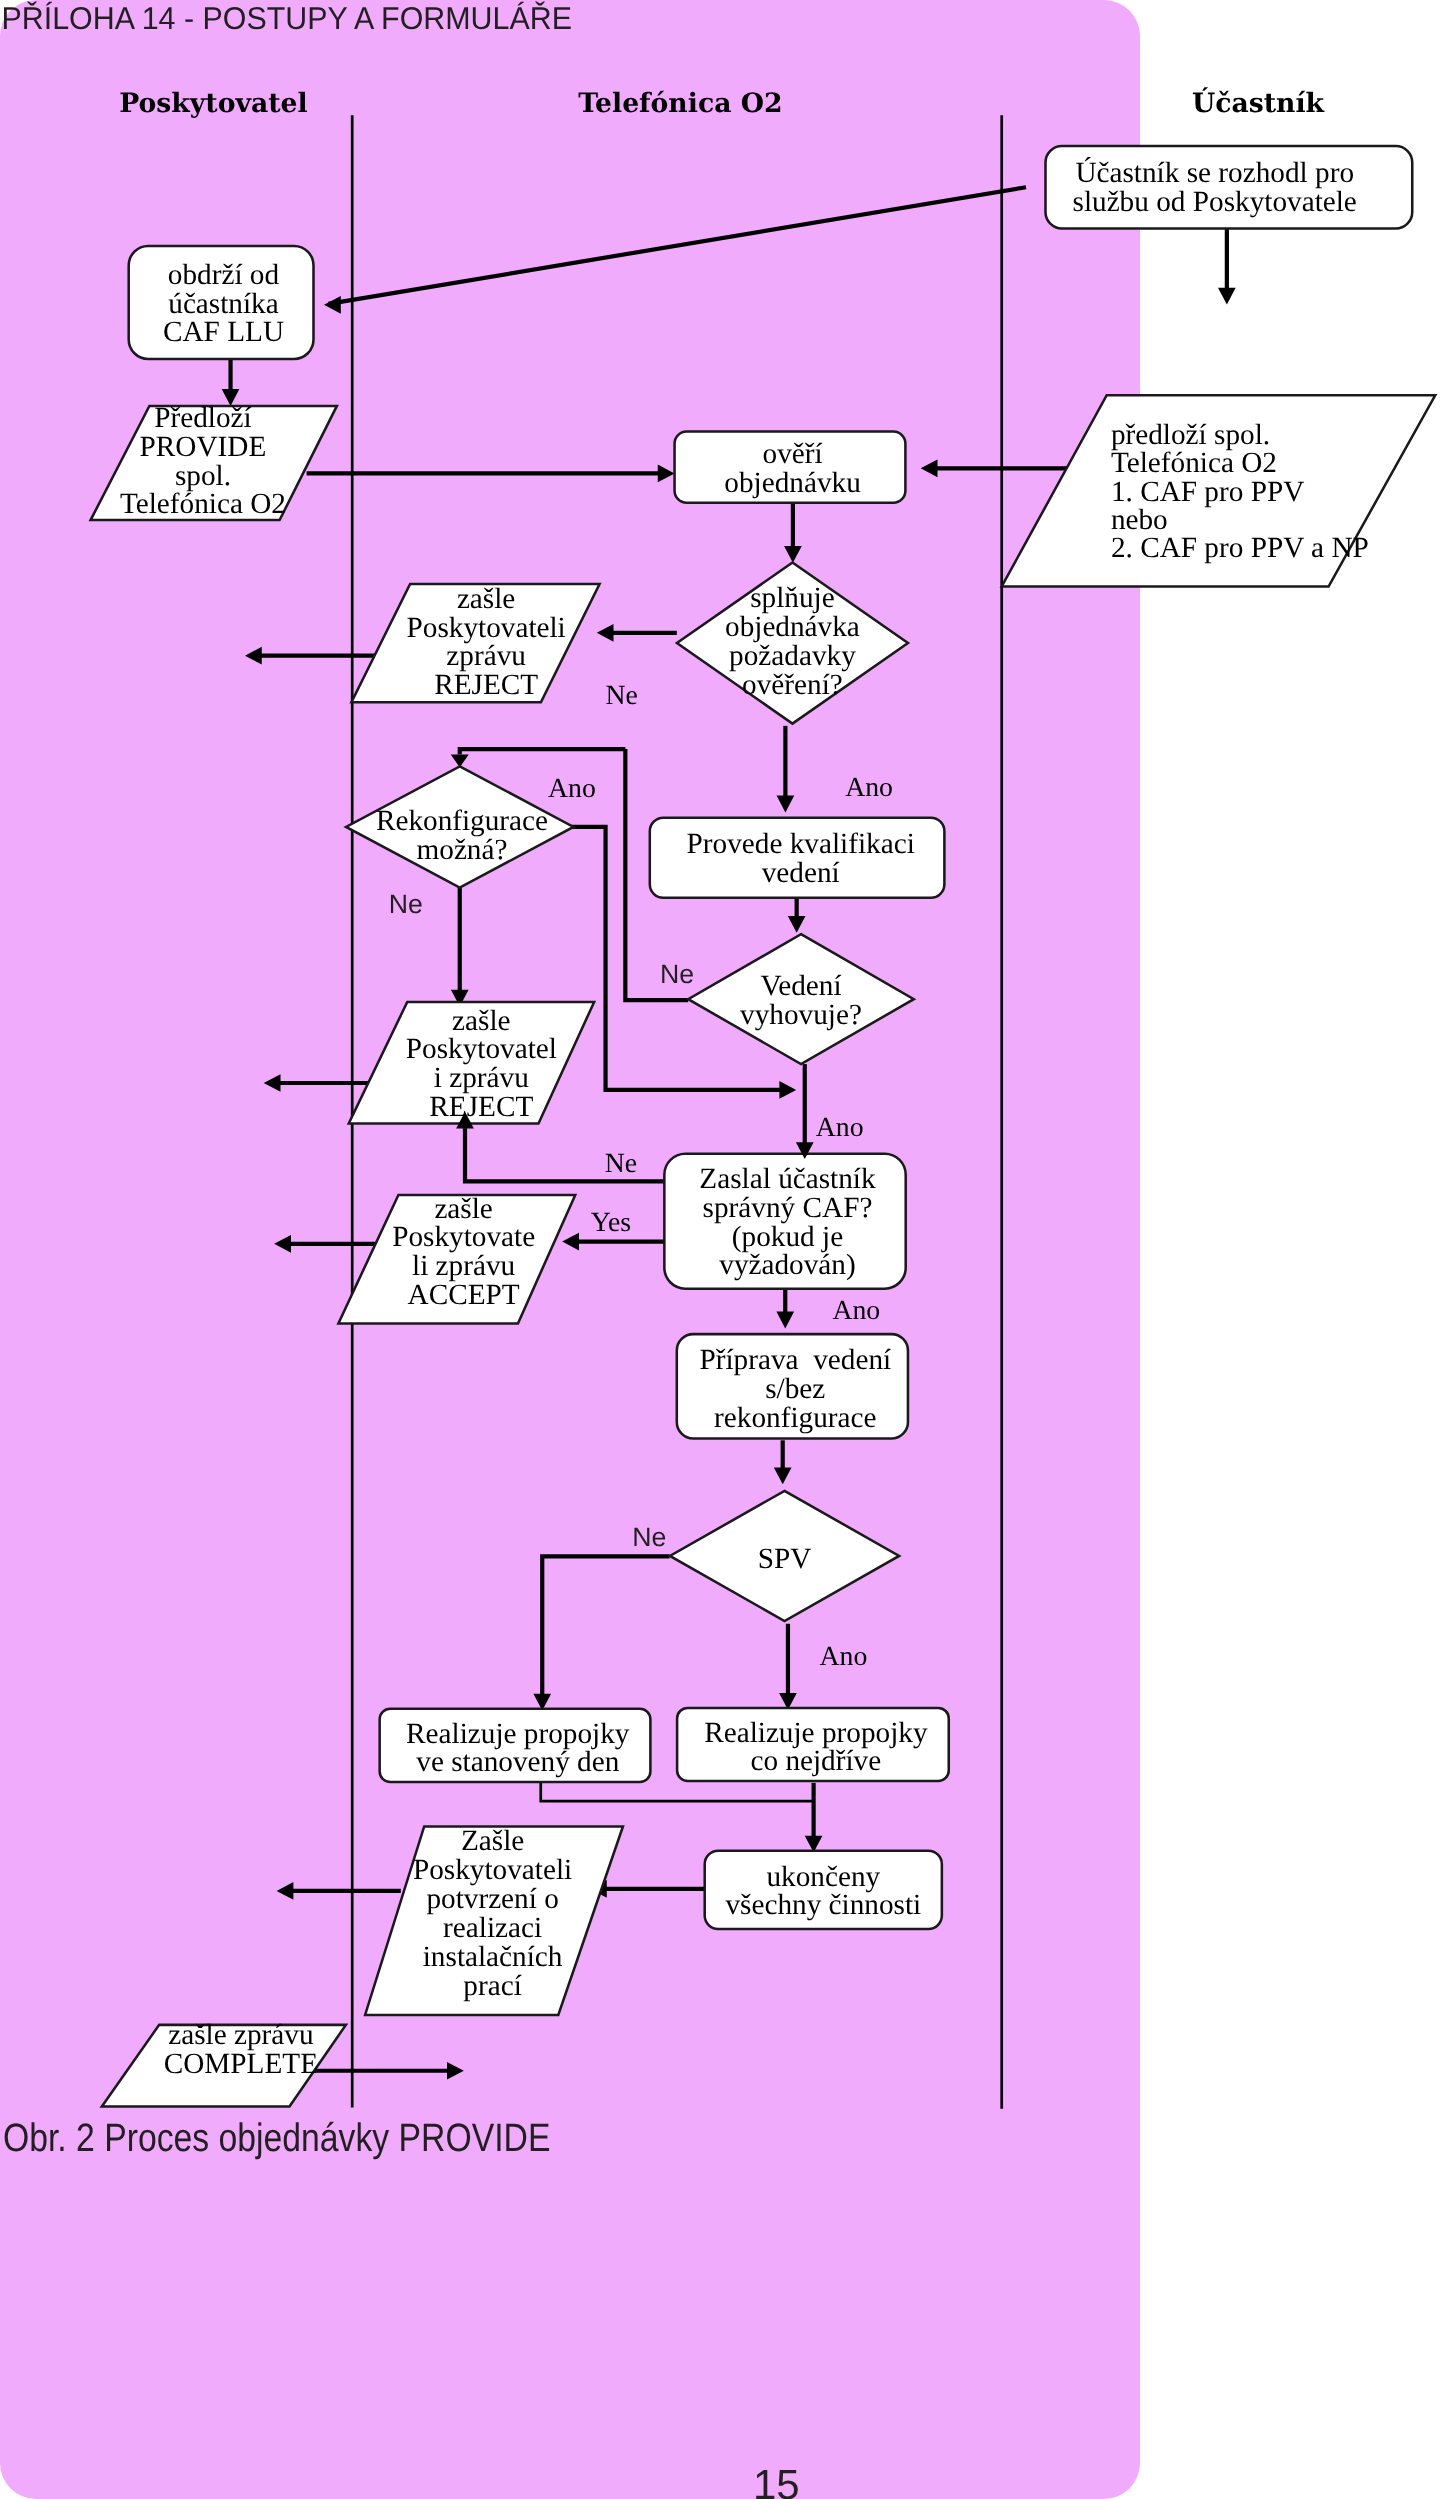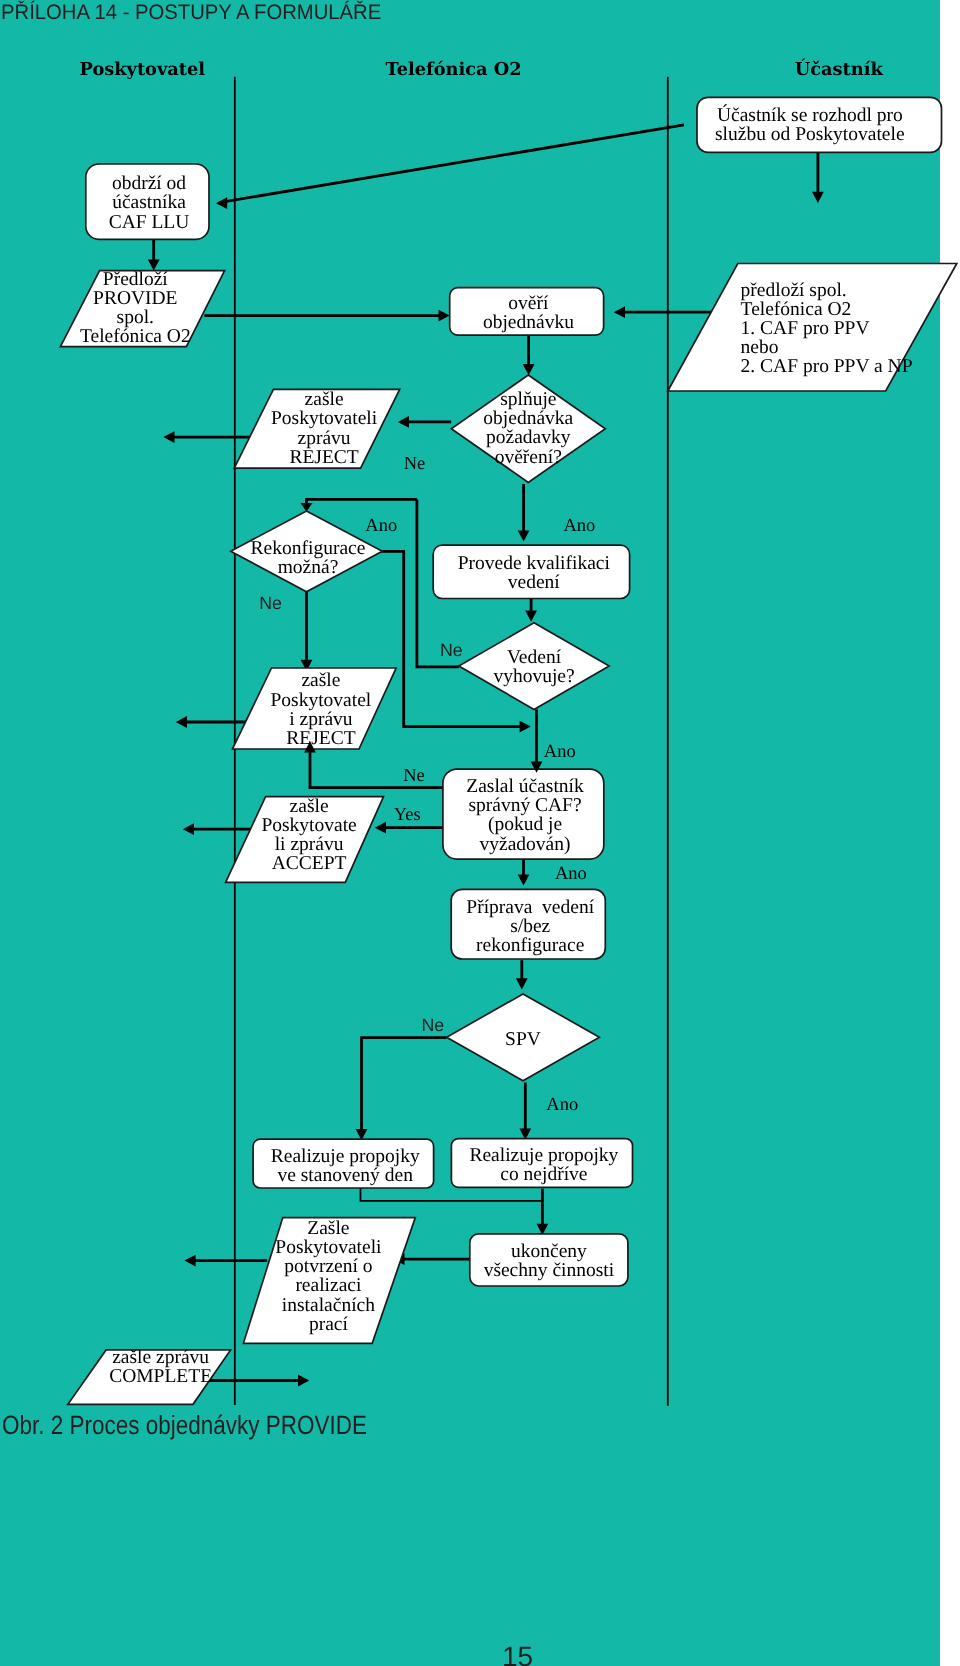--- a/index.html
+++ b/index.html
@@ -1,20 +1,20 @@
 <!DOCTYPE html>
 <html><head>
 <meta charset="utf-8">
 <title>PRILOHA 14 - POSTUPY A FORMULARE</title>
 <style>
   html,body{margin:0;padding:0;background:#ffffff;}
   body{width:960px;height:1666px;position:relative;overflow:hidden;
        font-family:"Liberation Serif", serif;color:#000;
        text-rendering:geometricPrecision;-webkit-font-smoothing:antialiased;}
-  #page{position:absolute;left:0;top:0;width:940px;height:1666px;background:#14b8a6;}
+  #page{position:absolute;left:0;top:0;width:760px;height:1666px;background:#f0abfc;border-radius:24px;}
   .doc-title{position:absolute;left:1px;top:1px;font-family:"Liberation Sans",sans-serif;
              font-size:21px;letter-spacing:0px;color:#231f20;white-space:nowrap;transform:scaleX(0.965);transform-origin:0 50%;}
   .fig-caption{position:absolute;left:2px;top:1410px;font-family:"Liberation Sans",sans-serif;
              font-size:26.4px;color:#231f20;white-space:nowrap;transform:scaleX(0.852);transform-origin:0 50%;}
   .page-num{position:absolute;left:0px;top:1641px;width:1035px;text-align:center;
             font-family:"Liberation Sans",sans-serif;font-size:28px;color:#231f20;}
   svg#chart{position:absolute;left:0;top:0;width:960px;height:1666px;}
   .shape{fill:#ffffff;stroke:#1a1a1a;stroke-width:1.7;stroke-linejoin:miter;}
   .conn{fill:none;stroke:#000000;stroke-width:2.8;stroke-linecap:butt;}
   .conn-thin{fill:none;stroke:#000000;stroke-width:1.8;stroke-linecap:butt;}

